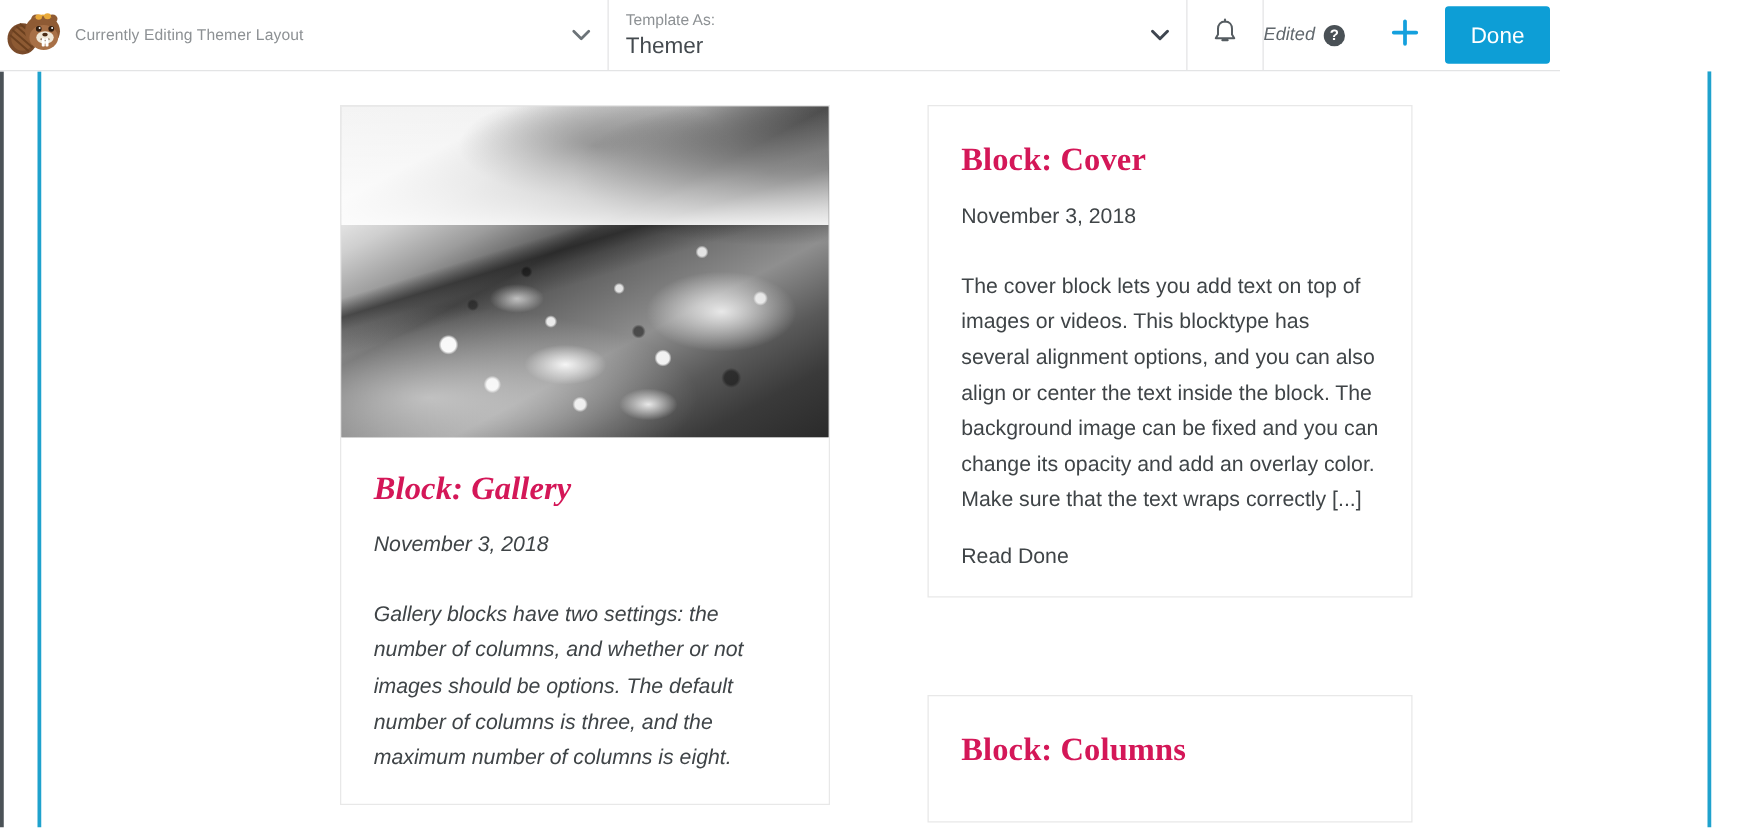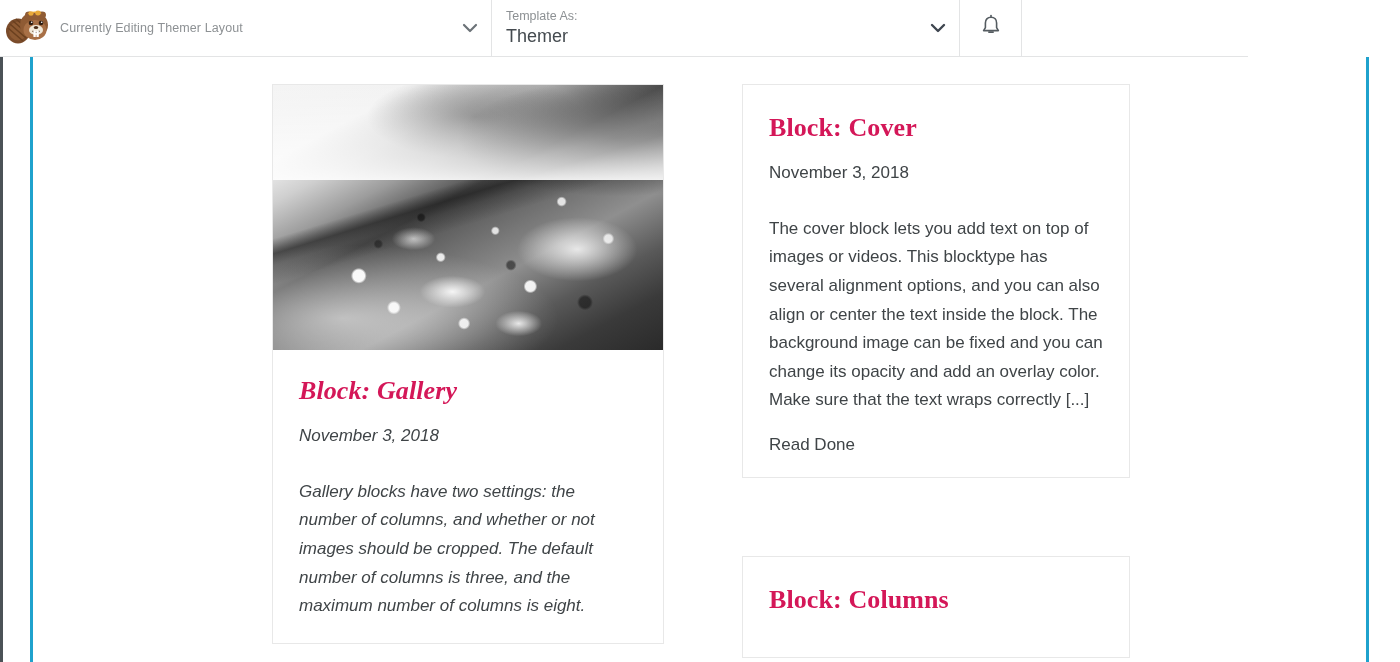--- a/index.html
+++ b/index.html
@@ -295,20 +295,34 @@
   <div class="tb-bell">
     <span>
       <svg width="22" height="24" viewBox="0 0 22 24" aria-hidden="true">
         <path d="M11 3.2 C7.4 3.2 5.4 5.8 5.4 9 v4.6 L3.6 16.6 h14.8 L16.6 13.6 V9 C16.6 5.8 14.6 3.2 11 3.2 Z" fill="none" stroke="#555c61" stroke-width="1.6" stroke-linejoin="round"></path>
         <path d="M11 1.6 v1.6" stroke="#555c61" stroke-width="1.6" stroke-linecap="round"></path>
         <path d="M8.9 18.1 h4.2" stroke="#555c61" stroke-width="1.7" stroke-linecap="round"></path>
       </svg>
     </span>
   </div>
 
+  <div class="tb-right">
+    <div class="tb-edited">
+      <span class="tb-edited-label">Edited</span>
+      <span class="help-icon">?</span>
+    </div>
+    <div class="plus-btn">
+      <span>
+        <svg width="26" height="26" viewBox="0 0 26 26" aria-hidden="true">
+          <path d="M13 4 v18 M4 13 h18" stroke="#14a0dd" stroke-width="3" stroke-linecap="round"></path>
+        </svg>
+      </span>
+    </div>
+    <button class="done-btn">Done</button>
+  </div>
 </div>
 
 <div class="canvas">
   <div class="dark-edge"></div>
   <div class="rule-left"></div>
   <div class="rule-right"></div>
 
   <div class="content">
     <div class="columns">
 
@@ -316,21 +330,21 @@
         <article class="card">
           <div class="post-figure">
             <div class="photo"></div>
             <div class="photo-ridge"></div>
             <div class="photo-speckle"></div>
             <div class="photo-sky"></div>
           </div>
           <div class="post-body">
             <h2 class="post-title">Block: Gallery</h2>
             <div class="post-date">November 3, 2018</div>
-            <p class="post-excerpt">Gallery blocks have two settings: the number of columns, and whether or not images should be cropped. The default number of columns is three, and the maximum number of columns is eight.</p>
+            <p class="post-excerpt">Gallery blocks have two settings: the number of columns, and whether or not images should be options. The default number of columns is three, and the maximum number of columns is eight.</p>
           </div>
         </article>
       </div>
 
       <div class="col-right">
         <article class="card">
           <div class="post-body no-img">
             <h2 class="post-title">Block: Cover</h2>
             <div class="post-date">November 3, 2018</div>
             <p class="post-excerpt">The cover block lets you add text on top of images or videos. This blocktype has several alignment options, and you can also align or center the text inside the block. The background image can be fixed and you can change its opacity and add an overlay color. Make sure that the text wraps correctly [...]</p>

